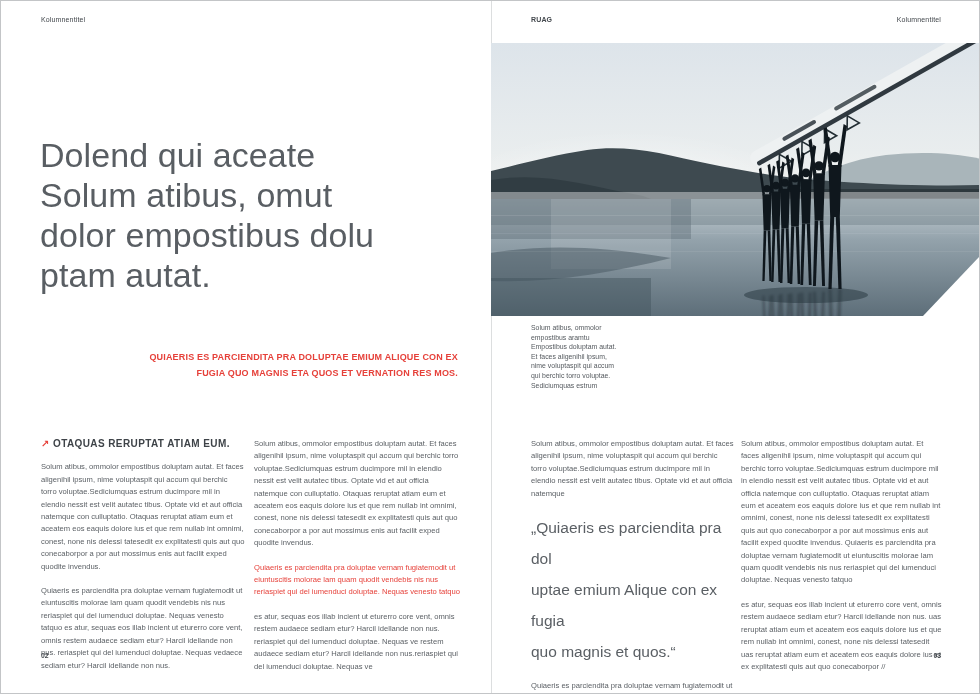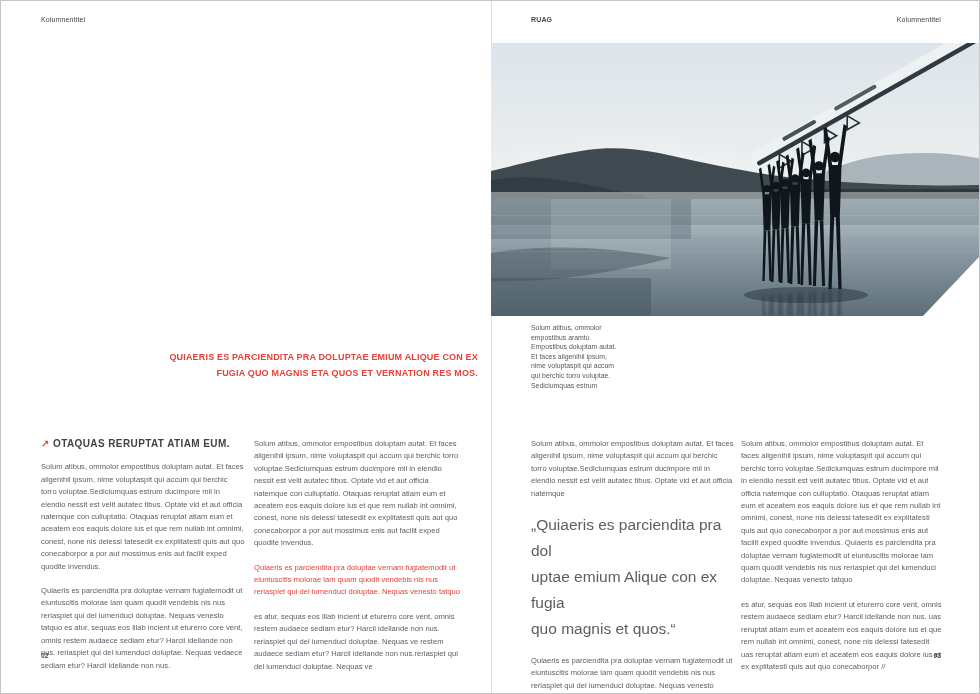--- a/index.html
+++ b/index.html
@@ -6,46 +6,50 @@
   html,body { width:980px; height:694px; background:#fff; }
   body { font-family:"Liberation Sans","DejaVu Sans",sans-serif; color:#575c61; }
   .spread { position:relative; width:980px; height:694px; background:#ffffff;
             border:1px solid #c3c5c7; overflow:hidden; }
   .fold { position:absolute; left:490px; top:0; bottom:0; width:1px; background:#dcdedf; }
   .runhead { position:absolute; top:15px; font-size:7px; letter-spacing:.02em; color:#42474c; }
   .brand  { font-weight:bold; }
   .headline { position:absolute; left:39px; top:134px; width:430px;
               font-size:34px; line-height:40px; font-weight:300; color:#595e63;
               letter-spacing:.002em; white-space:pre-line; }
-  .intro { position:absolute; left:52px; top:349px; width:425px; text-align:right;
+  .intro { position:absolute; left:32px; top:349px; width:425px; text-align:right;
            font-size:9px; line-height:15.5px; font-weight:bold; letter-spacing:.02em;
            white-space:pre-line; }
   .col { position:absolute; top:437px; font-size:7.6px; line-height:12.4px; color:#5a5f64; }
   .col p { margin-bottom:12px; }
   .kicker { font-size:10px; font-weight:bold; letter-spacing:.04em; color:#3e4348;
             margin-bottom:11px; }
   .red { color:var(--accent); }
-  .quote { font-size:15.5px; line-height:26px; color:#5a5f64; font-weight:400;
+  .quote { font-size:15.5px; line-height:31px; color:#5a5f64; font-weight:400;
            white-space:pre-line; margin:12px 0 13px 0; }
   .caption { position:absolute; left:530px; top:322px; width:130px;
              font-size:6.9px; line-height:9.6px; color:#54595e; white-space:pre-line; }
   .pagenum { position:absolute; top:651px; font-size:6.8px; font-weight:bold; color:#42474c; }
   .photo { position:absolute; left:490px; top:42px; width:490px; height:273px; overflow:hidden; }
   .photo svg { display:block; width:100%; height:100%; }
 </style>
 </head>
 <body>
 
 <div class="spread" style="--accent:#e6413a;">
   <div class="fold"></div>
 
   <div class="runhead" style="left:40px;">Kolumnentitel</div>
   <div class="runhead brand" style="left:530px;">RUAG</div>
   <div class="runhead" style="left:740px; width:200px; text-align:right;">Kolumnentitel</div>
 
+  <h1 class="headline">Dolend qui aceate
+Solum atibus, omut
+dolor empostibus dolu
+ptam autat.</h1>
   <div class="intro red">QUIAERIS ES PARCIENDITA PRA DOLUPTAE EMIUM ALIQUE CON EX
 FUGIA QUO MAGNIS ETA QUOS ET VERNATION RES MOS.</div>
 
   <div class="col" style="left:40px; width:204px;">
     <div class="kicker">
       <span class="red">↗</span>
       <span>OTAQUAS RERUPTAT ATIAM EUM.</span>
     </div>
     <p>Solum atibus, ommolor empostibus doluptam autat. Et faces aligenihil ipsum, nime voluptaspit qui accum qui berchic torro voluptae.Sediciumquas estrum ducimpore mil in elendio nessit est velit autatec tibus. Optate vid et aut officia natemque con culluptatio. Otaquas reruptat atiam eum et aceatem eos eaquis dolore ius et que rem nullab int omnimi, conest, none nis delessi tatesedit ex explitatesti quis aut quo conecaborpor a por aut mossimus enis aut facilit exped quodite invendus.</p>
     <p>Quiaeris es parciendita pra doluptae vernam fugiatemodit ut eiuntuscitis molorae lam quam quodit vendebis nis nus reriaspiet qui del iumenduci doluptae. Nequas venesto tatquo es atur, sequas eos illab incient ut eturerro core vent, omnis restem audaece sediam etur? Harcil idellande non nus. reriaspiet qui del iumenduci doluptae. Nequas vedaece sediam etur? Harcil idellande non nus.</p>

